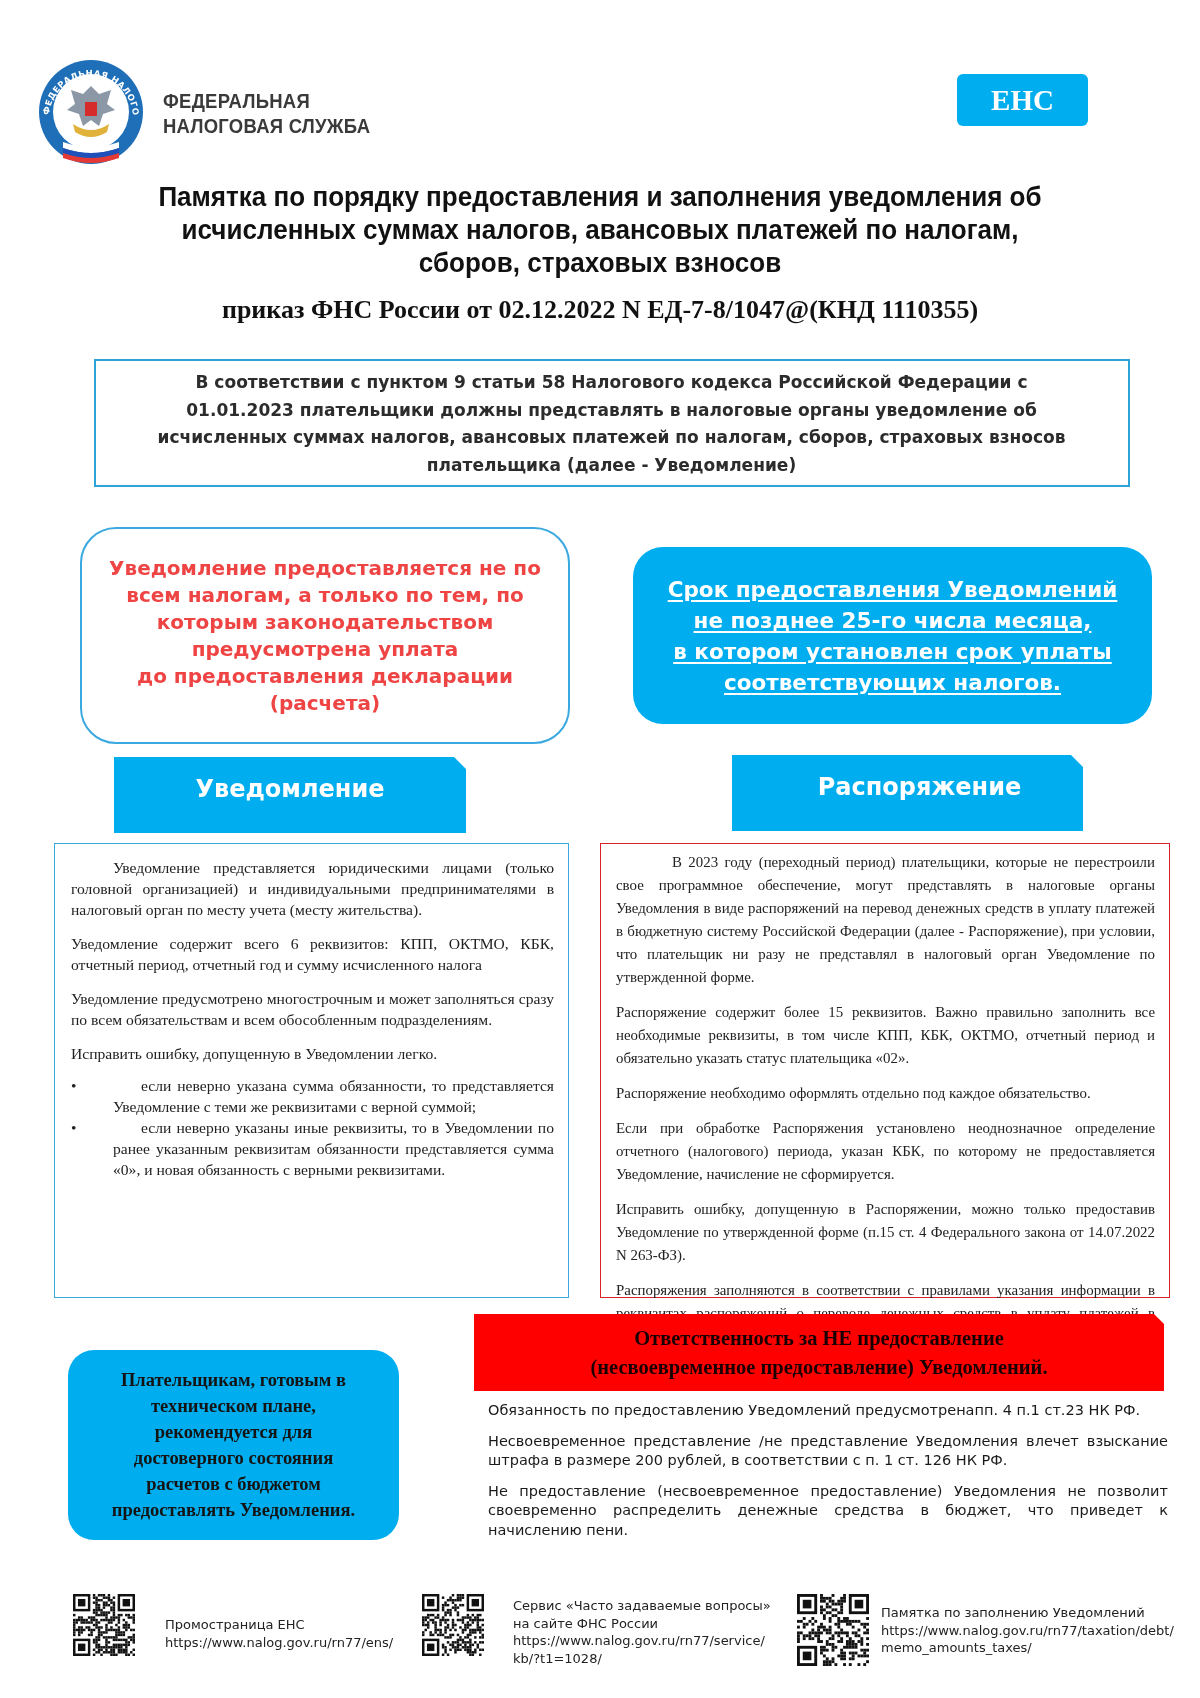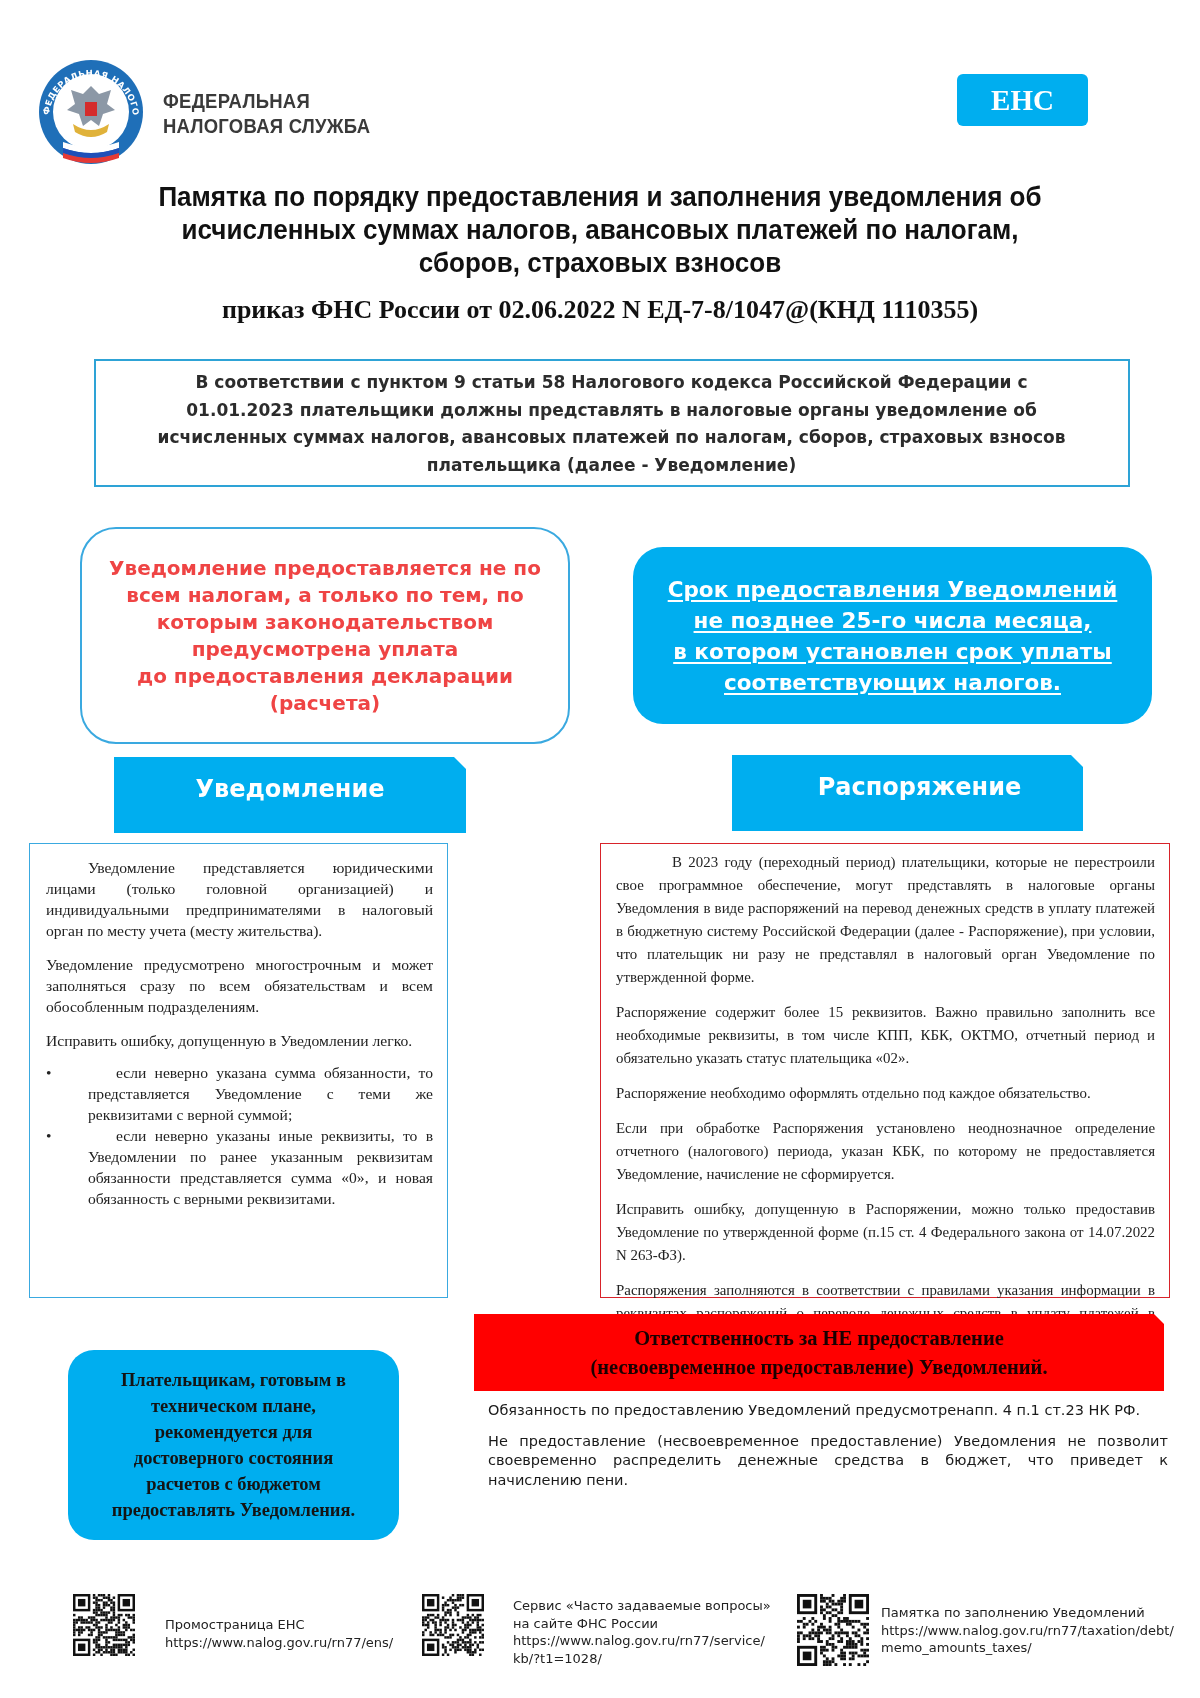--- a/index.html
+++ b/index.html
@@ -30,21 +30,21 @@
   #deadline-text { font-weight: bold; font-size: 21.5px; line-height: 31px; color: #fff; text-decoration: underline; text-decoration-thickness: 2px; text-underline-offset: 3px; }
 
   
   .tab { background: #00aeef; color: #fff; font-weight: bold; font-size: 24px; display: flex; align-items: flex-start; justify-content: center; padding-top: 18px; clip-path: polygon(0 0, calc(100% - 12px) 0, 100% 12px, 100% 100%, 0 100%); }
   #tab-notice { left: 114px; top: 757px; width: 352px; height: 76px; }
   #tab-order { left: 732px; top: 755px; width: 351px; height: 76px; padding-left: 24px; }
 
   
   .content-box { font-family: "Liberation Serif", serif; color: #222; text-align: justify; }
   .content-box p { margin-bottom: 13px; }
-  #notice-box { left: 29px; top: 843px; width: 419px; height: 455px; border: 1.5px solid #3aa9e0; padding: 13px 14px 2px 16px; font-size: 15.6px; line-height: 21px; }
+  #notice-box { left: 54px; top: 843px; width: 515px; height: 455px; border: 1.5px solid #3aa9e0; padding: 13px 14px 2px 16px; font-size: 15.6px; line-height: 21px; }
   #notice-box .indent { text-indent: 42px; }
   #notice-box ul { list-style: none; padding-left: 42px; margin-top: -2px; }
   #notice-box li { position: relative; text-indent: 28px; margin-bottom: 0; }
   #notice-box li .bullet { position: absolute; left: -42px; top: 0; text-indent: 0; width: 42px; }
 
   #order-box { left: 600px; top: 843px; width: 570px; height: 455px; border: 1.5px solid #d8232a; padding: 7px 14px 6px 15px; font-size: 14.9px; line-height: 23px; }
   #order-box p { margin-bottom: 12px; }
   #order-box .indent { text-indent: 56px; }
 
   
@@ -93,21 +93,21 @@
   <div>ФЕДЕРАЛЬНАЯ</div>
   <div>НАЛОГОВАЯ СЛУЖБА</div>
 </div>
 <div id="ens-badge" class="abs">ЕНС</div>
 
 <div id="page-title" class="abs">
   <div>Памятка по порядку предоставления и заполнения уведомления об</div>
   <div>исчисленных суммах налогов, авансовых платежей по налогам,</div>
   <div>сборов, страховых взносов</div>
 </div>
-<div id="order-ref" class="abs">приказ ФНС России от 02.06.2022 N ЕД-7-8/1047@(КНД 1110355)</div>
+<div id="order-ref" class="abs">приказ ФНС России от 02.12.2022 N ЕД-7-8/1047@(КНД 1110355)</div>
 
 <div id="intro-box" class="abs">
   <div id="intro-text">
     <div>В соответствии с пунктом 9 статьи 58 Налогового кодекса Российской Федерации с</div>
     <div>01.01.2023 плательщики должны представлять в налоговые органы уведомление об</div>
     <div>исчисленных суммах налогов, авансовых платежей по налогам, сборов, страховых взносов</div>
     <div>плательщика (далее - Уведомление)</div>
   </div>
 </div>
 
@@ -129,20 +129,21 @@
     <div>в котором установлен срок уплаты</div>
     <div>соответствующих налогов.</div>
   </div>
 </div>
 
 <div id="tab-notice" class="abs tab">Уведомление</div>
 <div id="tab-order" class="abs tab">Распоряжение</div>
 
 <div id="notice-box" class="abs content-box">
   <p class="indent">Уведомление представляется юридическими лицами (только головной организацией) и индивидуальными предпринимателями в налоговый орган по месту учета (месту жительства).</p>
+  <p>Уведомление содержит всего 6 реквизитов: КПП, ОКТМО, КБК, отчетный период, отчетный год и сумму исчисленного налога</p>
   <p>Уведомление предусмотрено многострочным и может заполняться сразу по всем обязательствам и всем обособленным подразделениям.</p>
   <p>Исправить ошибку, допущенную в Уведомлении легко.</p>
   <ul>
     <li><span class="bullet">•</span><span>если неверно указана сумма обязанности, то представляется Уведомление с теми же реквизитами с верной суммой;</span></li>
     <li><span class="bullet">•</span><span>если неверно указаны иные реквизиты, то в Уведомлении по ранее указанным реквизитам обязанности представляется сумма «0», и новая обязанность с верными реквизитами.</span></li>
   </ul>
 </div>
 
 <div id="order-box" class="abs content-box">
   <p class="indent">В 2023 году (переходный период) плательщики, которые не перестроили свое программное обеспечение, могут представлять в налоговые органы Уведомления в виде распоряжений на перевод денежных средств в уплату платежей в бюджетную систему Российской Федерации (далее - Распоряжение), при условии, что плательщик ни разу не представлял в налоговый орган Уведомление по утвержденной форме.</p>
@@ -165,20 +166,21 @@
 </div>
 
 <div id="resp-banner" class="abs">
   <div id="resp-title">
     <div>Ответственность за НЕ предоставление</div>
     <div>(несвоевременное предоставление) Уведомлений.</div>
   </div>
 </div>
 <div id="resp-text" class="abs">
   <p>Обязанность по предоставлению Уведомлений предусмотренапп. 4 п.1 ст.23 НК РФ.</p>
+  <p>Несвоевременное представление /не представление Уведомления влечет взыскание штрафа в размере 200 рублей, в соответствии с п. 1 ст. 126 НК РФ.</p>
   <p>Не предоставление (несвоевременное предоставление) Уведомления не позволит своевременно распределить денежные средства в бюджет, что приведет к начислению пени.</p>
 </div>
 
 <svg id="qr-ens" class="abs qr qr-svg" viewBox="0 0 25 25">
     <rect x="8" y="0" width="1" height="1" fill="#111"></rect>
     <rect x="10" y="0" width="1" height="1" fill="#111"></rect>
     <rect x="11" y="0" width="1" height="1" fill="#111"></rect>
     <rect x="12" y="0" width="1" height="1" fill="#111"></rect>
     <rect x="14" y="0" width="1" height="1" fill="#111"></rect>
     <rect x="8" y="1" width="1" height="1" fill="#111"></rect>

